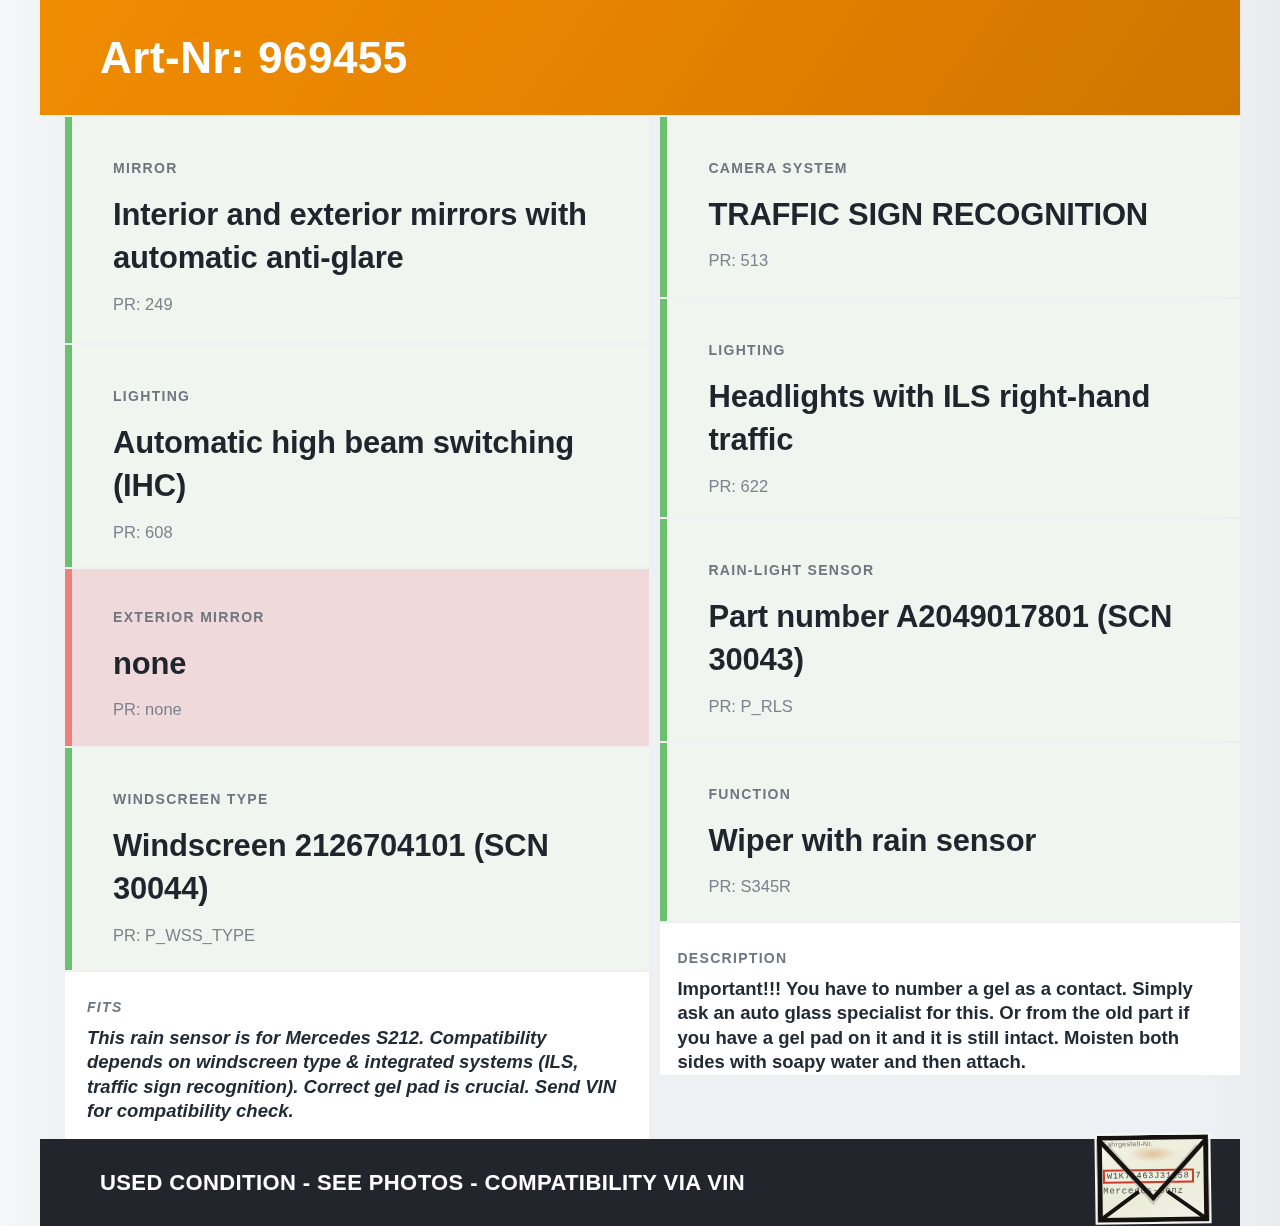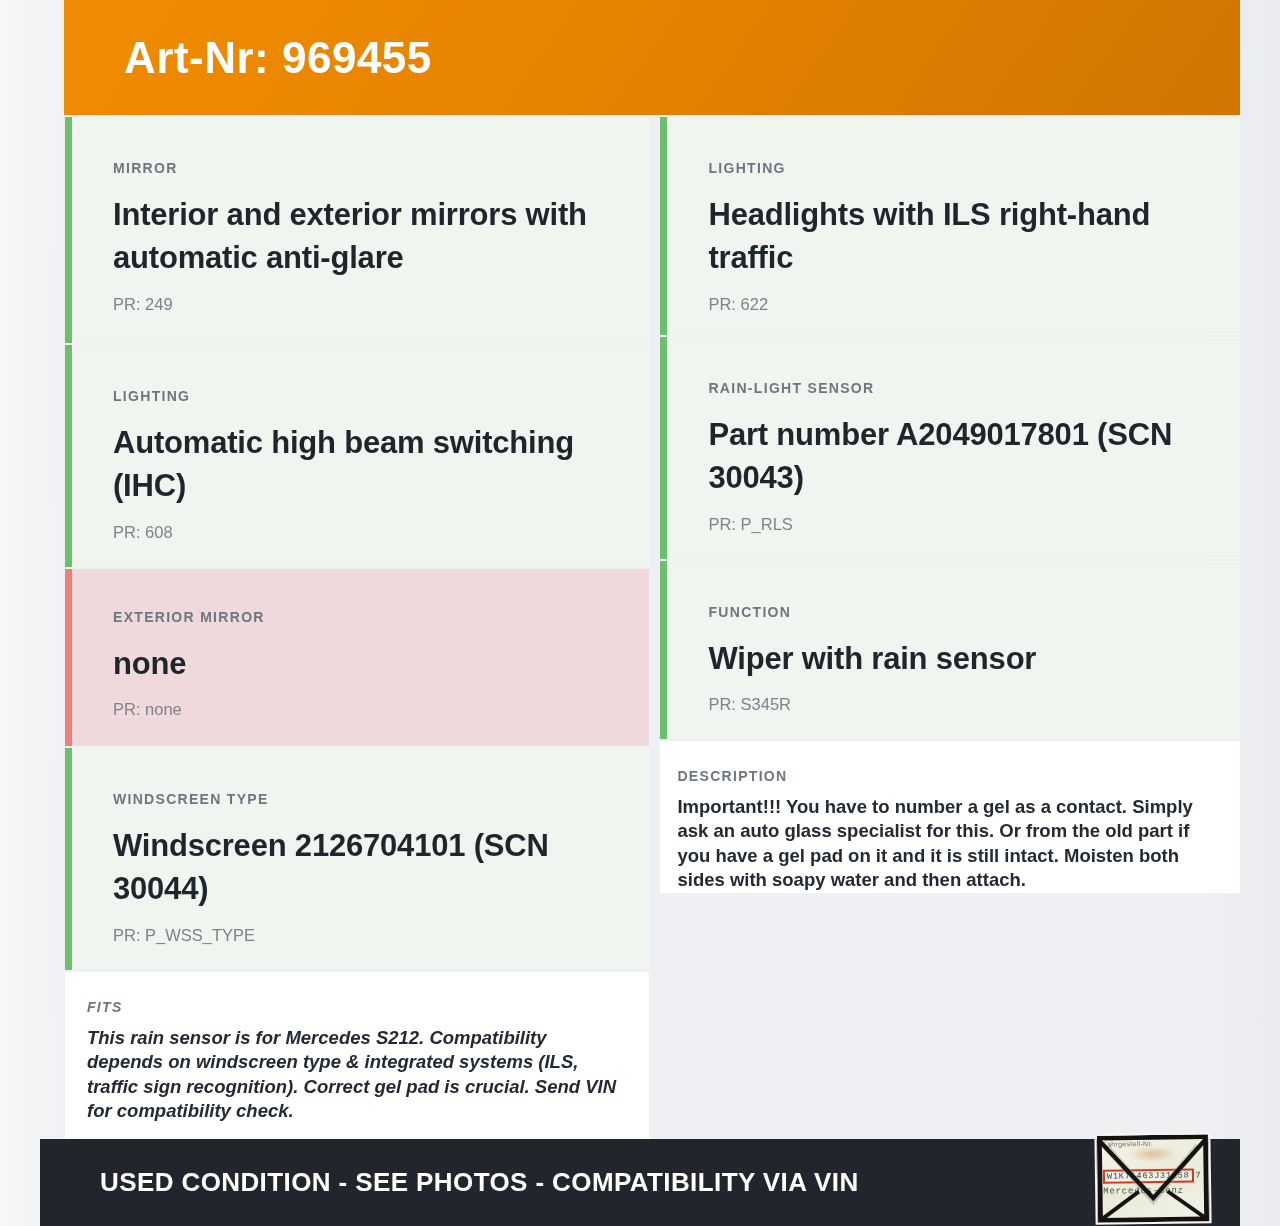--- a/index.html
+++ b/index.html
@@ -10,21 +10,21 @@
     background: linear-gradient(to right, #f6f7f8 0%, #eef0f3 6%, #eef0f3 94%, #e9ebee 100%);
     font-family: "Liberation Sans", "DejaVu Sans", sans-serif;
   }
   .page { width: 1200px; margin: 0 40px; position: relative; }
 
   
   .hero {
     height: 115px;
     margin-bottom: 2px;
     background: linear-gradient(125deg, #f08c01 0%, #e68300 45%, #d07500 100%);
-    display: flex; align-items: center; margin-left: 24px;
+    display: flex; align-items: center;
   }
   .hero h1 {
     margin: 0; padding: 0 0 0 60px;
     color: #ffffff; font-size: 44px; font-weight: 700; letter-spacing: 0.5px;
   }
 
   
   .grid { display: flex; gap: 11px; padding-left: 25px; }
   .col { display: flex; flex-direction: column; }
   .col.left  { width: 597px; }
@@ -66,21 +66,21 @@
 
   
   .footer {
     position: relative;
     height: 87px;
     background: #22262c;
     display: flex; align-items: center;
   }
   .footer-text {
     padding-left: 60px;
-    color: #ffffff; font-size: 26px; font-weight: 700; letter-spacing: 0.4px;
+    color: #ffffff; font-size: 22px; font-weight: 700; letter-spacing: 0.4px;
   }
 
   
   .vin-badge {
     position: absolute; right: 29px; top: -6px;
     width: 116px; height: 91px;
     background: linear-gradient(160deg, #f4f2e6 0%, #e9ecd8 55%, #f3f1e8 100%);
     border: 2px solid #f7f7f2;
     transform: rotate(-0.8deg);
     overflow: hidden;
@@ -148,20 +148,25 @@
 
       <article class="panel fits">
         <div class="panel-label">FITS</div>
         <div class="panel-text">This rain sensor is for Mercedes S212. Compatibility depends on windscreen type &amp; integrated systems (ILS, traffic sign recognition). Correct gel pad is crucial. Send VIN for compatibility check.</div>
       </article>
 
     </section>
 
     <section class="col right">
 
+      <article class="card hR1">
+        <div class="card-label">CAMERA SYSTEM</div>
+        <h2 class="card-title">TRAFFIC SIGN RECOGNITION</h2>
+        <div class="card-pr">PR: 513</div>
+      </article>
 
       <article class="card hR2">
         <div class="card-label">LIGHTING</div>
         <h2 class="card-title">Headlights with ILS right-hand traffic</h2>
         <div class="card-pr">PR: 622</div>
       </article>
 
       <article class="card hR3">
         <div class="card-label">RAIN-LIGHT SENSOR</div>
         <h2 class="card-title">Part number A2049017801 (SCN 30043)</h2>

